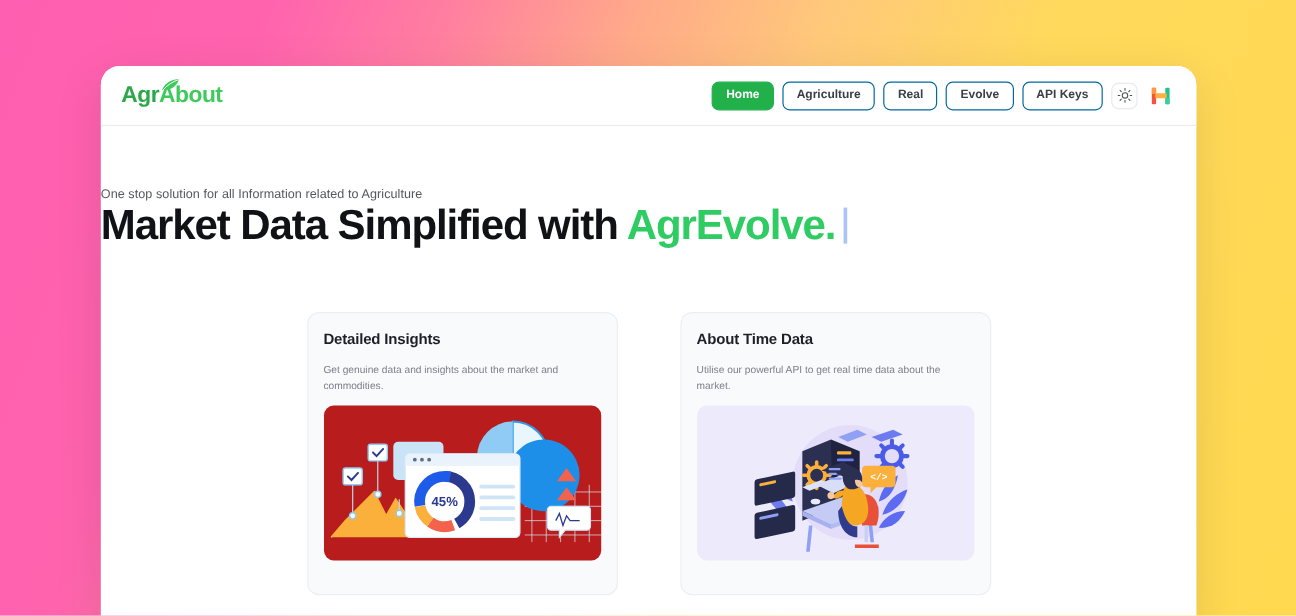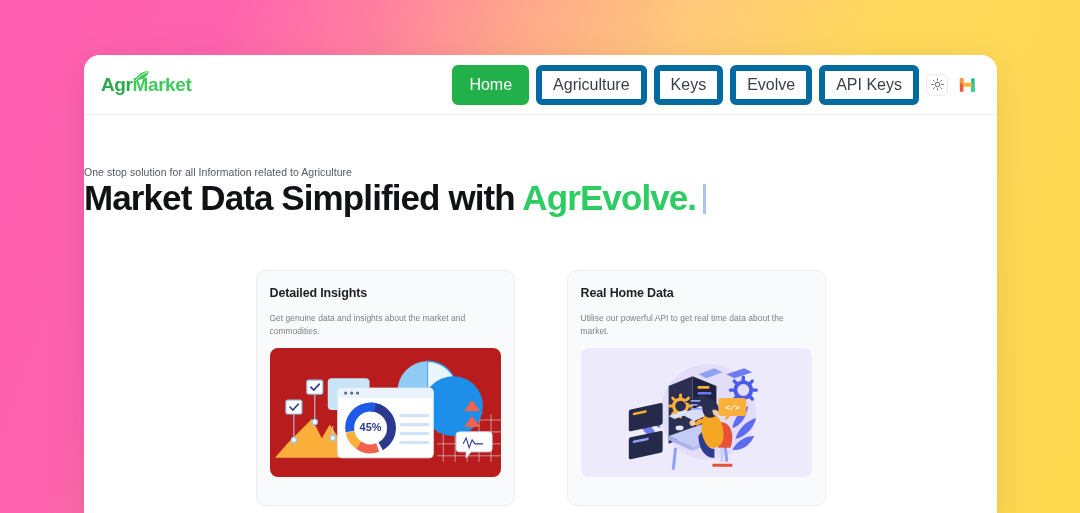--- a/index.html
+++ b/index.html
@@ -31,21 +31,21 @@
     width: 913px;
     height: 470px;
     background: #ffffff;
     border-radius: 16px 16px 0 0;
     overflow: hidden;
     box-shadow: 0 10px 40px rgba(0,0,0,0.10);
   }
 
   
   #site-header {
-    height: 60px;
+    height: 50px;
     border-bottom: 1px solid #ececf0;
     display: flex;
     align-items: center;
     justify-content: space-between;
     padding: 0 18px 0 17px;
     background: #fff;
   }
 
   .logo-wrap {
     position: relative;
@@ -66,25 +66,25 @@
     height: 12px;
   }
 
   .nav-list {
     display: flex;
     align-items: center;
     gap: 7px;
   }
 
   .nav-btn {
-    font-size: 16px;
-    font-weight: normal;
+    font-size: 10px;
+    font-weight: bold;
     color: #3a3f47;
     background: #ffffff;
-    border: 6px solid #0369a1;
+    border: 1px solid #0369a1;
     border-radius: 6px;
     padding: 6px 11px;
     line-height: 1;
     cursor: pointer;
     white-space: nowrap;
   }
   .nav-btn.active {
     background: #22B04A;
     border-color: #22B04A;
     color: #ffffff;
@@ -177,31 +177,31 @@
 </style>
 </head>
 <body>
 
 <div id="app-panel">
 
   <header id="site-header">
 
     <div class="logo-wrap">
       <span class="logo-agr">Agr</span>
-      <span class="logo-evolve">Market</span>
+      <span class="logo-evolve">About</span>
       <svg class="leaf-icon" viewBox="0 0 16 12">
         <path d="M1 10 C4 3, 10 1, 15 1 C14 6, 9 10, 3 10 Z" fill="#3FCB5C"></path>
         <path d="M1.5 10.5 C5 6, 10 3, 14.5 1.5" stroke="#ffffff" stroke-width="0.8" fill="none"></path>
       </svg>
     </div>
 
     <nav class="nav-list">
       <button class="nav-btn active">Home</button>
       <button class="nav-btn">Agriculture</button>
-      <button class="nav-btn">Keys</button>
+      <button class="nav-btn">Real</button>
       <button class="nav-btn">Evolve</button>
       <button class="nav-btn">API Keys</button>
 
       <div class="icon-btn">
         <svg width="13" height="13" viewBox="0 0 24 24">
           <circle cx="12" cy="12" r="4.2" fill="none" stroke="#4b4f57" stroke-width="1.6"></circle>
           <g stroke="#4b4f57" stroke-width="1.6" stroke-linecap="round">
             <line x1="12" y1="1.5" x2="12" y2="4"></line>
             <line x1="12" y1="20" x2="12" y2="22.5"></line>
             <line x1="1.5" y1="12" x2="4" y2="12"></line>
@@ -305,21 +305,21 @@
             <rect x="130" y="93" width="30" height="3.2" rx="1.6"></rect>
           </g>
 
           <path d="M190 84 h30 a3 3 0 0 1 3 3 v14 a3 3 0 0 1 -3 3 h-18 l-5 6 v-6 h-7 a3 3 0 0 1 -3 -3 v-14 a3 3 0 0 1 3 -3 z" fill="#fff" stroke="#CFE4F6" stroke-width="1"></path>
           <path d="M194 96 l3 -6 l3 10 l3 -8 l3 4 h8" fill="none" stroke="#2B3A8F" stroke-width="1.1"></path>
         </svg>
       </div>
     </article>
 
     <article class="feature-card">
-      <div class="card-title">Real Home Data</div>
+      <div class="card-title">About Time Data</div>
       <div class="card-desc">Utilise our powerful API to get real time data about the market.</div>
 
       <div class="card-art art-realtime">
         <svg viewBox="0 0 232 129" preserveAspectRatio="xMidYMid meet">
 
           <circle cx="128" cy="64" r="48" fill="#E3DDFA"></circle>
 
           <g fill="#6C7BF0">
             <path d="M64 58 C72 62, 78 70, 80 80 C72 78, 66 70, 64 58 Z"></path>
             <path d="M58 72 C68 74, 75 82, 78 92 C68 90, 60 82, 58 72 Z"></path>

